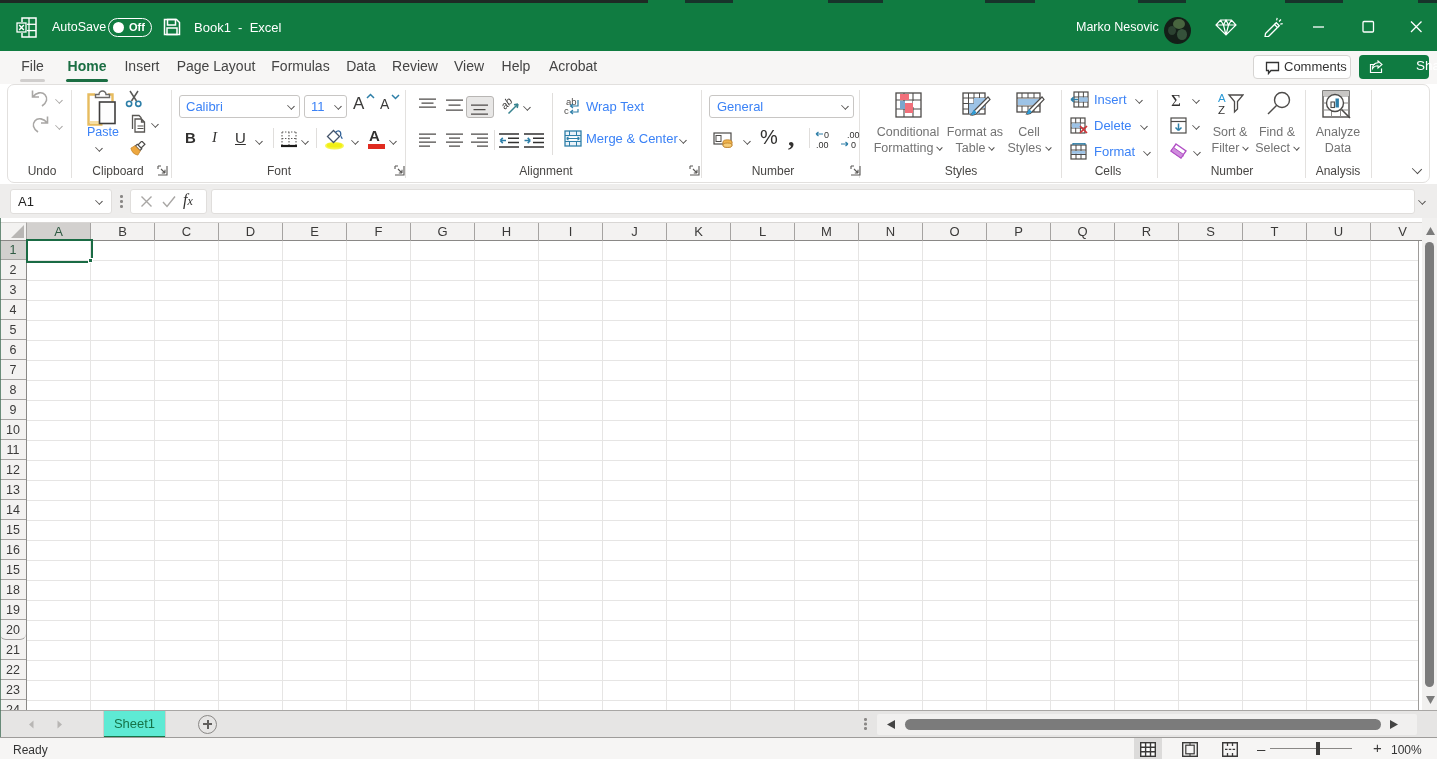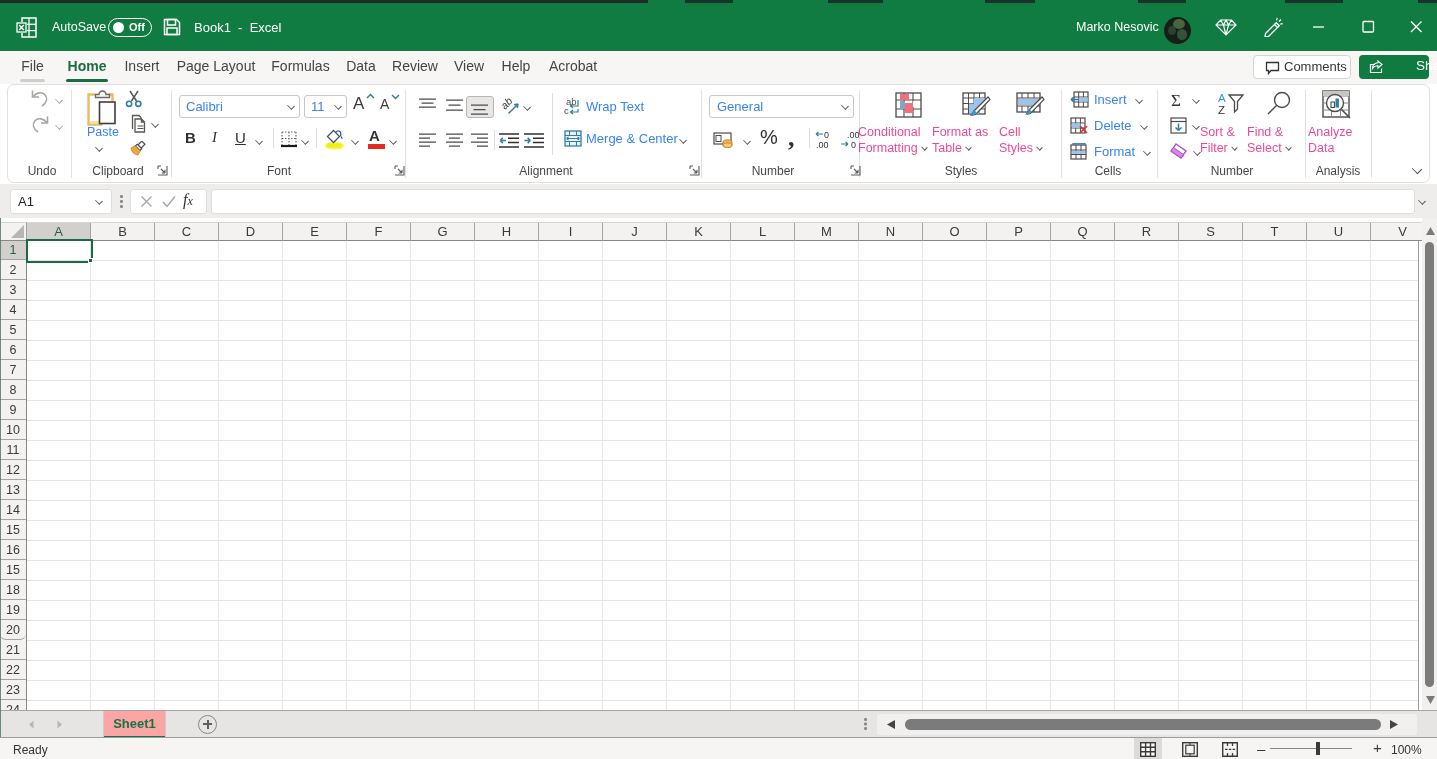--- a/index.html
+++ b/index.html
@@ -25,21 +25,21 @@
   #btn-share { position:absolute; left:1359px; top:4px; width:70px; height:24px; background:#0f7b41; border-radius:4px; font-size:13.5px; color:#fff; }
   
   #ribbon { left:7px; top:84px; width:1423px; height:99px; background:#fff; border:1px solid #e2e0de; border-radius:7px; }
   #ribbon .sep { position:absolute; top:5px; height:88px; width:1px; background:#e3e1df; }
   .glabel { position:absolute; bottom:4px; font-size:12px; color:#484644; text-align:center; white-space:nowrap; }
   .launcher { position:absolute; bottom:6px; width:11px; height:11px; }
   .cv { position:absolute; width:6px; height:6px; border-right:1.4px solid #4d4b49; border-bottom:1.4px solid #4d4b49; transform:rotate(45deg) scale(1,0.82); }
   .cv.g { border-color:#a5a3a1; }
   .cvi { display:inline-block; width:5px; height:5px; border-right:1.3px solid #4d4b49; border-bottom:1.3px solid #4d4b49; transform:rotate(45deg) scale(1,0.82); margin-left:4px; vertical-align:2px; }
   .ribtxt { position:absolute; font-size:12.5px; color:#3b82f6; white-space:nowrap; }
-  .ribtxt2 { position:absolute; font-size:12.5px; color:#ec4899; white-space:nowrap; }
+  .ribtxt2 { position:absolute; font-size:12.5px; color:#737373; white-space:nowrap; text-align:center; }
   .combo { position:absolute; background:#fff; border:1px solid #c8c6c4; border-radius:3px; }
   
   #fbar { left:0; top:184px; width:1437px; height:34px; background:#eeedec; }
   #namebox { position:absolute; left:10px; top:5px; width:102px; height:25px; background:#fff; border:1px solid #e0dedc; border-radius:3px; font-size:13px; color:#222; }
   #fxbox { position:absolute; left:130px; top:5px; width:77px; height:25px; background:#fff; border:1px solid #e0dedc; border-radius:3px; }
   #finput { position:absolute; left:211px; top:5px; width:1204px; height:25px; background:#fff; border:1px solid #e0dedc; border-radius:3px; }
   
   #grid { left:0; top:218px; width:1422px; height:492px; background:#fff; overflow:hidden; }
   #colheads { position:absolute; left:0; top:4px; width:1422px; height:19px; background:#f3f2f1; border-top:1px solid #d8d6d4; border-bottom:1px solid #8a8886; }
   .ch { position:absolute; top:0; height:18px; line-height:18px; font-size:13px; color:#3b3a39; text-align:center; border-right:1px solid #a5a3a1; }
@@ -52,21 +52,21 @@
     background-image:
       repeating-linear-gradient(to right, transparent 0px, transparent 63px, #e6e5e4 63px, #e6e5e4 64px),
       repeating-linear-gradient(to bottom, transparent 0px, transparent 19px, #e6e5e4 19px, #e6e5e4 20px);
   }
   #sel { position:absolute; left:-1px; top:-2px; width:67px; height:24px; border:2px solid #1a6b44; background:transparent; }
   #fillhandle { position:absolute; left:61px; top:17px; width:5px; height:5px; background:#1a6b44; border:1px solid #fff; }
   
   #vscroll { left:1422px; top:218px; width:15px; height:492px; background:#f1f0ef; }
   
   #sheetbar { left:0; top:710px; width:1437px; height:27px; background:#e6e5e4; border-top:1px solid #a8a6a4; }
-  #tab-sheet1 { position:absolute; left:103px; top:0; width:63px; height:27px; background:#fca5a5; border-left:1px solid #cfcdcb; border-right:1px solid #cfcdcb; color:#157347; font-weight:bold; font-size:13px; text-align:center; line-height:25px; }
+  #tab-sheet1 { position:absolute; left:103px; top:0; width:63px; height:27px; background:#5eead4; border-left:1px solid #cfcdcb; border-right:1px solid #cfcdcb; color:#157347; font-weight:normal; font-size:13px; text-align:center; line-height:25px; }
   #tab-sheet1::after { content:""; position:absolute; left:0; right:0; bottom:0; height:2px; background:#157347; }
   #hscroll { position:absolute; left:877px; top:3px; width:540px; height:21px; background:#f1f0ef; border-radius:2px; }
   #hthumb { position:absolute; left:28px; top:5px; width:476px; height:11px; background:#7b7b7b; border-radius:6px; }
   
   #statusbar { left:0; top:737px; width:1437px; height:22px; background:#f6f5f4; border-top:1px solid #9e9c9a; font-size:12px; color:#333; }
 </style>
 </head>
 <body>
 <div class="abs" id="topstrip">
     <div class="gr"></div>

